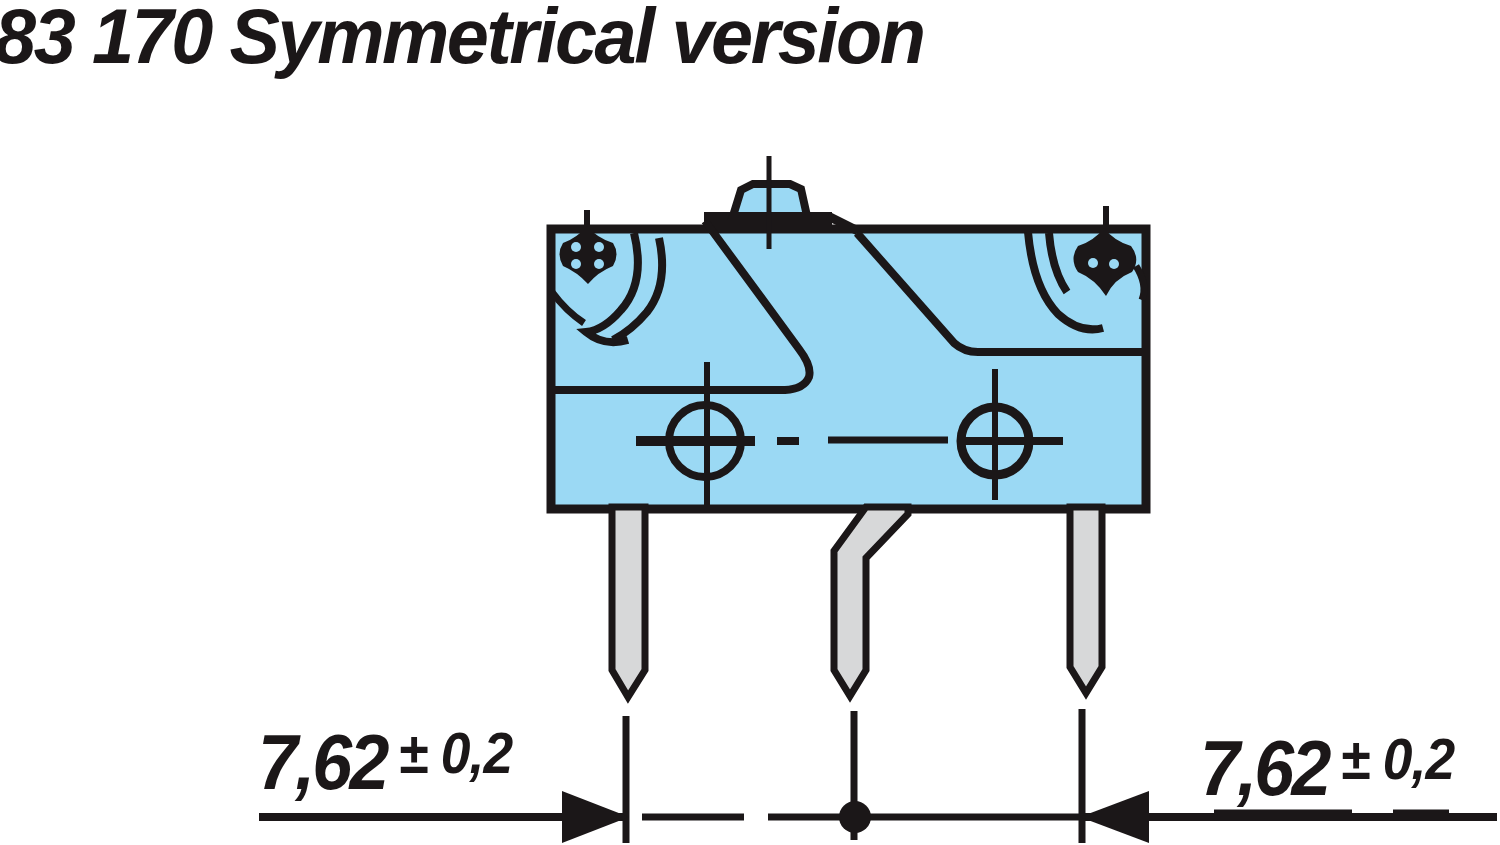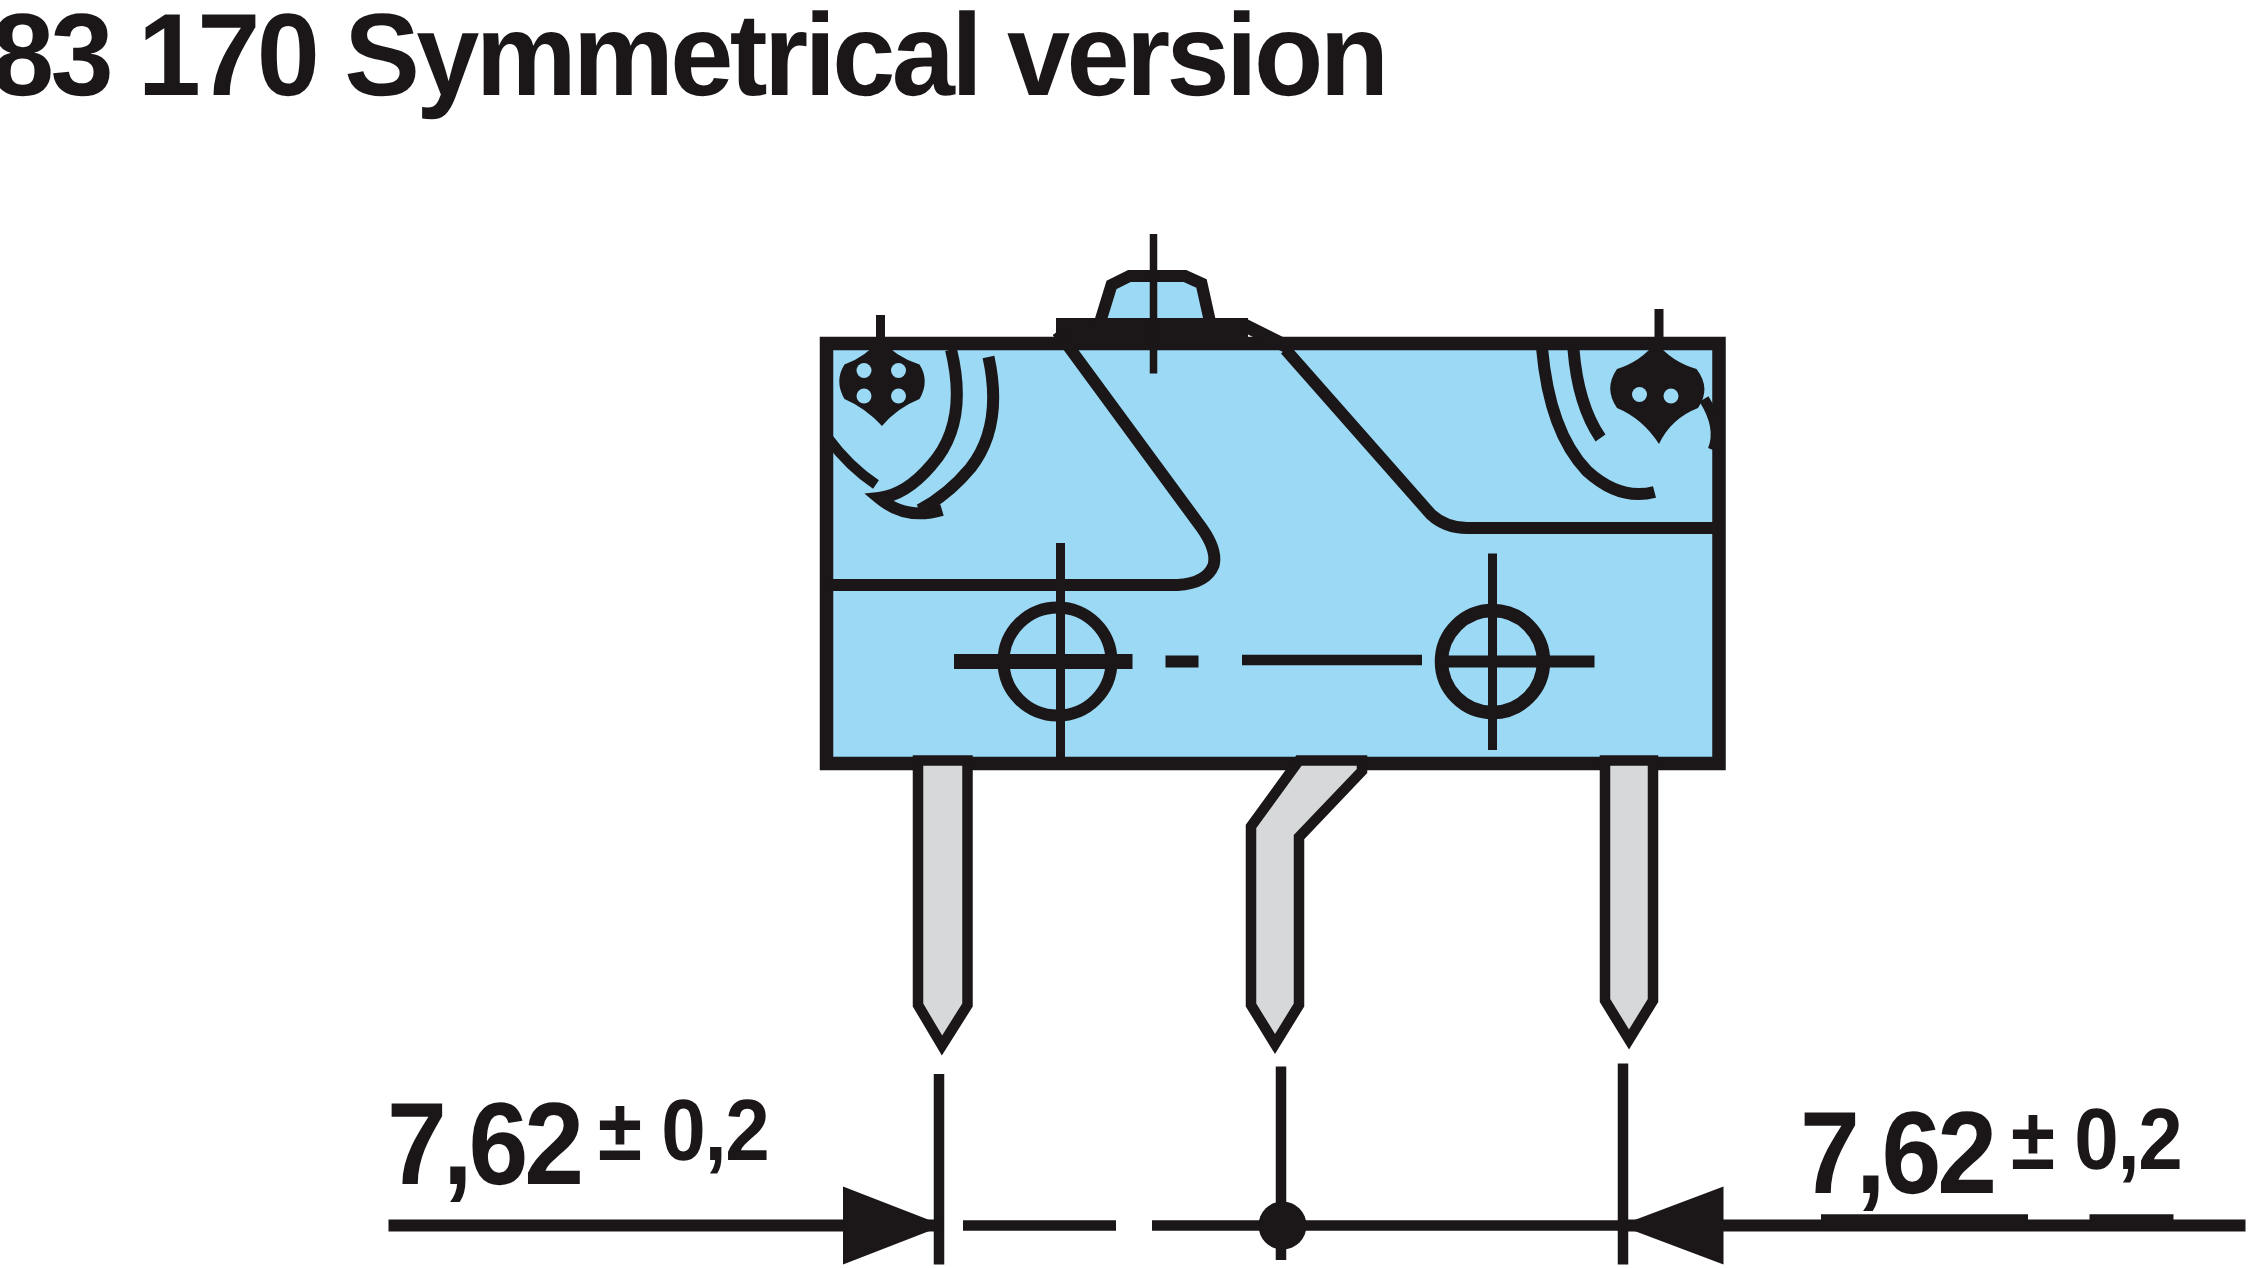--- a/index.html
+++ b/index.html
@@ -11,20 +11,21 @@
   html,body{margin:0;padding:0;}
   body{
     font-family:"Liberation Sans", sans-serif;
     background:var(--background);
   }
   .stage{
     position:relative;
     width:1500px;height:845px;
     overflow:hidden;
     background:var(--background);
+    font-style:italic;
   }
   .stage svg{position:absolute;left:0;top:0;}
   .page-title{
     position:absolute;
     left:-6px;top:-6px;
     font-size:78px;
     font-weight:bold;
     letter-spacing:-2.5px;
     color:var(--ink);
     line-height:1.1;

